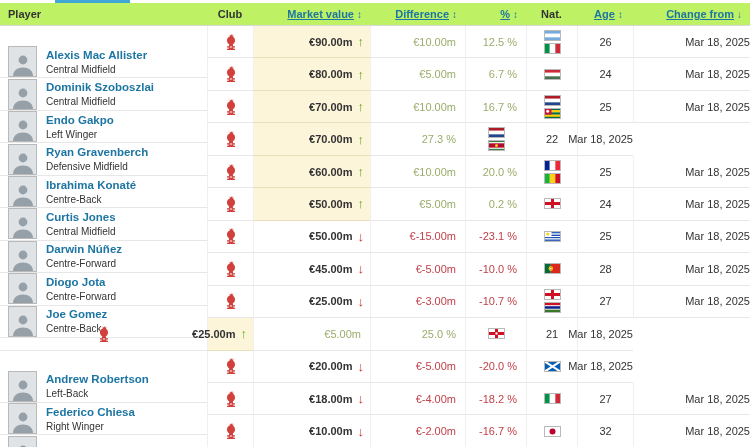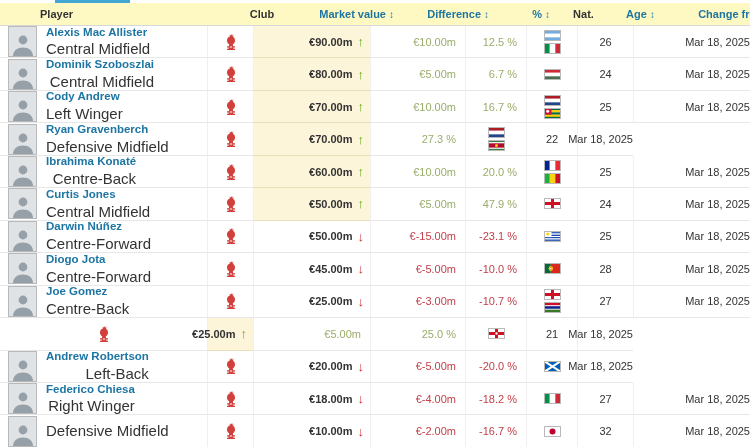--- a/index.html
+++ b/index.html
@@ -3,38 +3,38 @@
 <meta charset="utf-8">
 <style>
   html,body{margin:0;padding:0;}
   body{
     width:750px;height:447px;overflow:hidden;background:#fff;
     font-family:"Liberation Sans",sans-serif;-webkit-font-smoothing:antialiased;
   }
   .topstrip{position:relative;height:3px;background:#fff;}
   .tab-indicator{position:absolute;left:55px;top:0;width:75px;height:3px;background:#41a8d6;}
   .grid-cols{display:grid;grid-template-columns:207px 46px 117px 95px 61px 51px 56px 117px;}
-  .thead{height:22px;background:#fef9c3;border-bottom:1px solid #d8d8d8;align-items:center;padding-left:32px;}
+  .thead{height:22px;background:#bef264;border-bottom:1px solid #d8d8d8;align-items:center;}
   .th{font-size:11px;font-weight:bold;color:#333;white-space:nowrap;padding:0 8px;box-sizing:border-box;display:flex;align-items:center;gap:3px;}
   .th.align-center{justify-content:center;}
   .th.align-right{justify-content:flex-end;}
-  .th .hlink{color:#1d75a3;cursor:pointer;margin-left:7px;}
+  .th .hlink{color:#1d75a3;text-decoration:underline;cursor:pointer;margin-left:7px;}
   .th .sorticon{color:#1d75a3;font-size:10px;text-decoration:none;cursor:pointer;}
   .row{height:32.46px;background:#fff;}
   .cell{display:flex;align-items:center;height:100%;box-sizing:border-box;
         border-bottom:1px solid #e7e7e7;border-left:1px solid #efefef;
         font-size:11px;color:#333;padding:0 8px;white-space:nowrap;}
   .cell:first-child{border-left:none;}
-  .player-cell{gap:9px;padding-left:8px;overflow:hidden;}
+  .player-cell{gap:9px;padding-left:8px;overflow:hidden;margin-top:20px;}
   .avatar{width:27px;height:29px;flex:0 0 27px;border:1px solid #b9b9b9;background:#dfe3e6;
           display:flex;align-items:flex-end;justify-content:center;overflow:hidden;cursor:pointer;}
   .avatar svg{width:24px;height:24px;display:block;}
   .pinfo{display:flex;flex-direction:column;line-height:1.3;overflow:hidden;}
   .pname{color:#1d75a3;font-weight:bold;font-size:11.5px;cursor:pointer;}
-  .ppos{color:#333;font-size:15px;text-align:right;}
+  .ppos{color:#333;font-size:10px;}
   .club-cell{justify-content:center;padding:0;cursor:pointer;}
   .club-cell svg{width:14px;height:18px;display:block;}
   .value-cell{justify-content:flex-end;font-weight:bold;gap:5px;padding-right:6px;}
   .value-cell.cream{background:#fcf5da;border-bottom-color:#eade\ b8;border-bottom-color:#e9dfba;}
   .trend{font-size:13px;font-weight:bold;line-height:1;}
   .trend.up{color:#59a411;}
   .trend.down{color:#cf2b2b;}
   .diff-cell,.pct-cell{justify-content:flex-end;padding-right:9px;}
   .pos{color:#9aad6a;}
   .neg{color:#c2414a;}
@@ -179,21 +179,21 @@
 
   <div class="row grid-cols">
     <div class="cell player-cell">
       <span class="avatar">
         <svg viewBox="0 0 24 24">
           <circle cx="12" cy="8" r="4.4" fill="#96a0a8"></circle>
           <path d="M2 24c0-5.4 4.4-8.6 10-8.6s10 3.2 10 8.6z" fill="#96a0a8"></path>
         </svg>
       </span>
       <span class="pinfo">
-        <span class="pname">Cody Andrew</span>
+        <span class="pname">Endo Gakpo</span>
         <span class="ppos">Left Winger</span>
       </span>
     </div>
     <div class="cell club-cell" title="Liverpool FC">
       <svg viewBox="0 0 14 18">
         <path fill="#d2403c" d="M9.6 1.2c-.9-.4-2-.1-2.5.7l-.3.6-1.5-.9.8 1.6-1 .5c-1.5.9-2.3 2.5-2.1 4.2.2 1.4 1 2.6 2.2 3.3l-.4 2.1H3v1.2h1.6v1.3H3V17h8v-1.2H9.4v-1.3H11v-1.2H9.2l-.4-2.1c1.2-.7 2-1.9 2.2-3.3.2-1.7-.6-3.3-2.1-4.2l.9-1.3-1.4.3c.1-.6-.2-1.2-.8-1.5zM6 13.5h2l.3 1H5.7z"></path>
       </svg>
     </div>
     <div class="cell value-cell cream">
       <span>€70.00m</span>
@@ -350,21 +350,21 @@
       </svg>
     </div>
     <div class="cell value-cell cream">
       <span>€50.00m</span>
       <span class="trend up">↑</span>
     </div>
     <div class="cell diff-cell">
       <span class="pos">€5.00m</span>
     </div>
     <div class="cell pct-cell">
-      <span class="pos">47.9 %</span>
+      <span class="pos">0.2 %</span>
     </div>
     <div class="cell nat-cell">
         <span class="flag"><svg width="17" height="11" viewBox="0 0 17 11">
             <rect width="17" height="11" fill="#fff"></rect>
             <rect x="0" y="4" width="17" height="3" fill="#CE1124"></rect>
             <rect x="7" y="0" width="3" height="11" fill="#CE1124"></rect>
             <rect x="0.5" y="0.5" width="16" height="10" fill="none" stroke="#b9b9b9" stroke-width="1"></rect>
           </svg></span>
       </div>
     <div class="cell age-cell">

